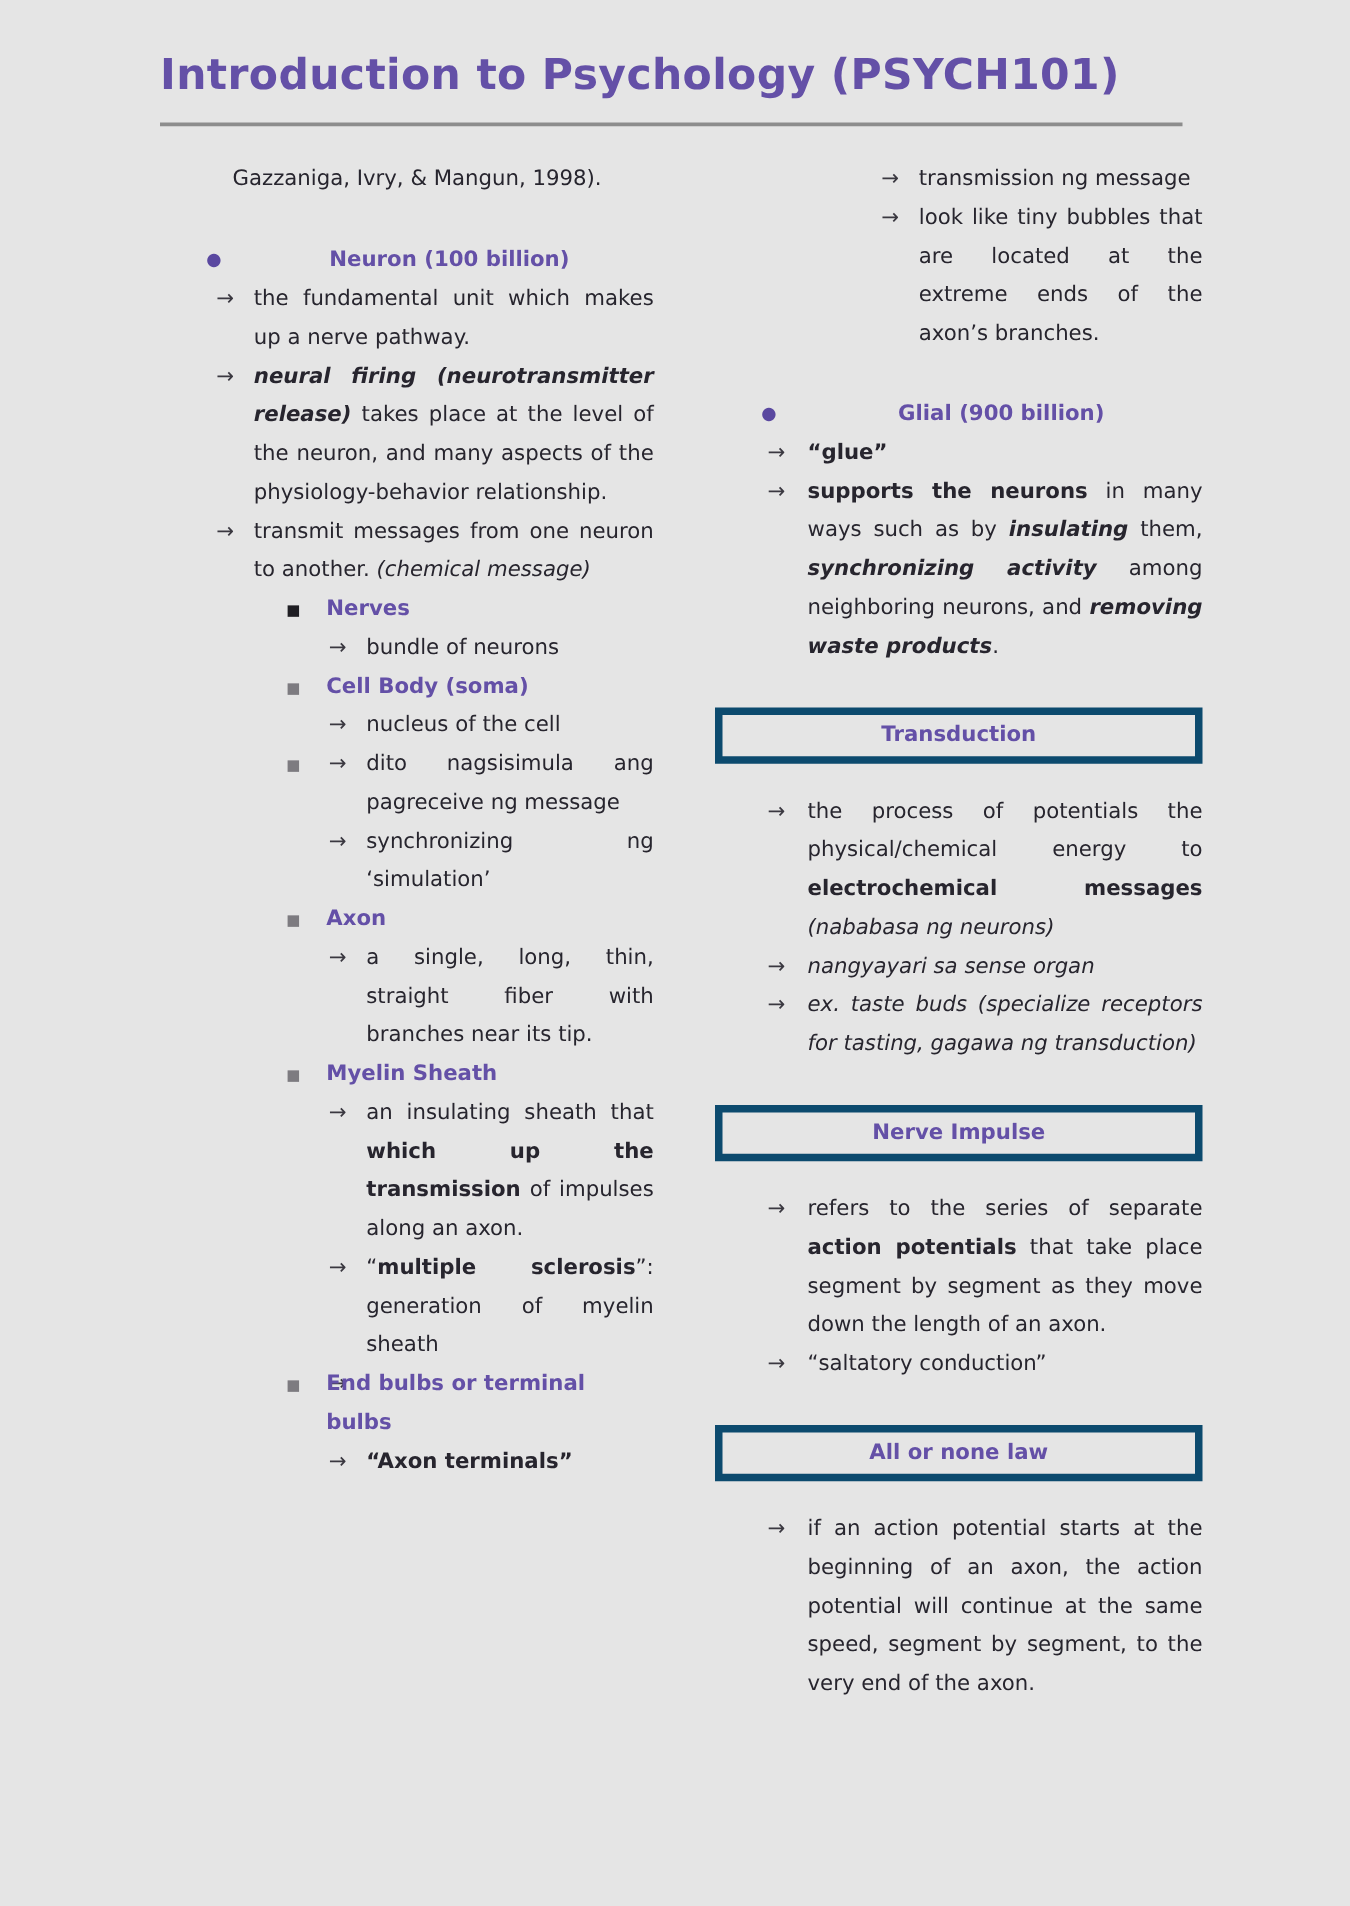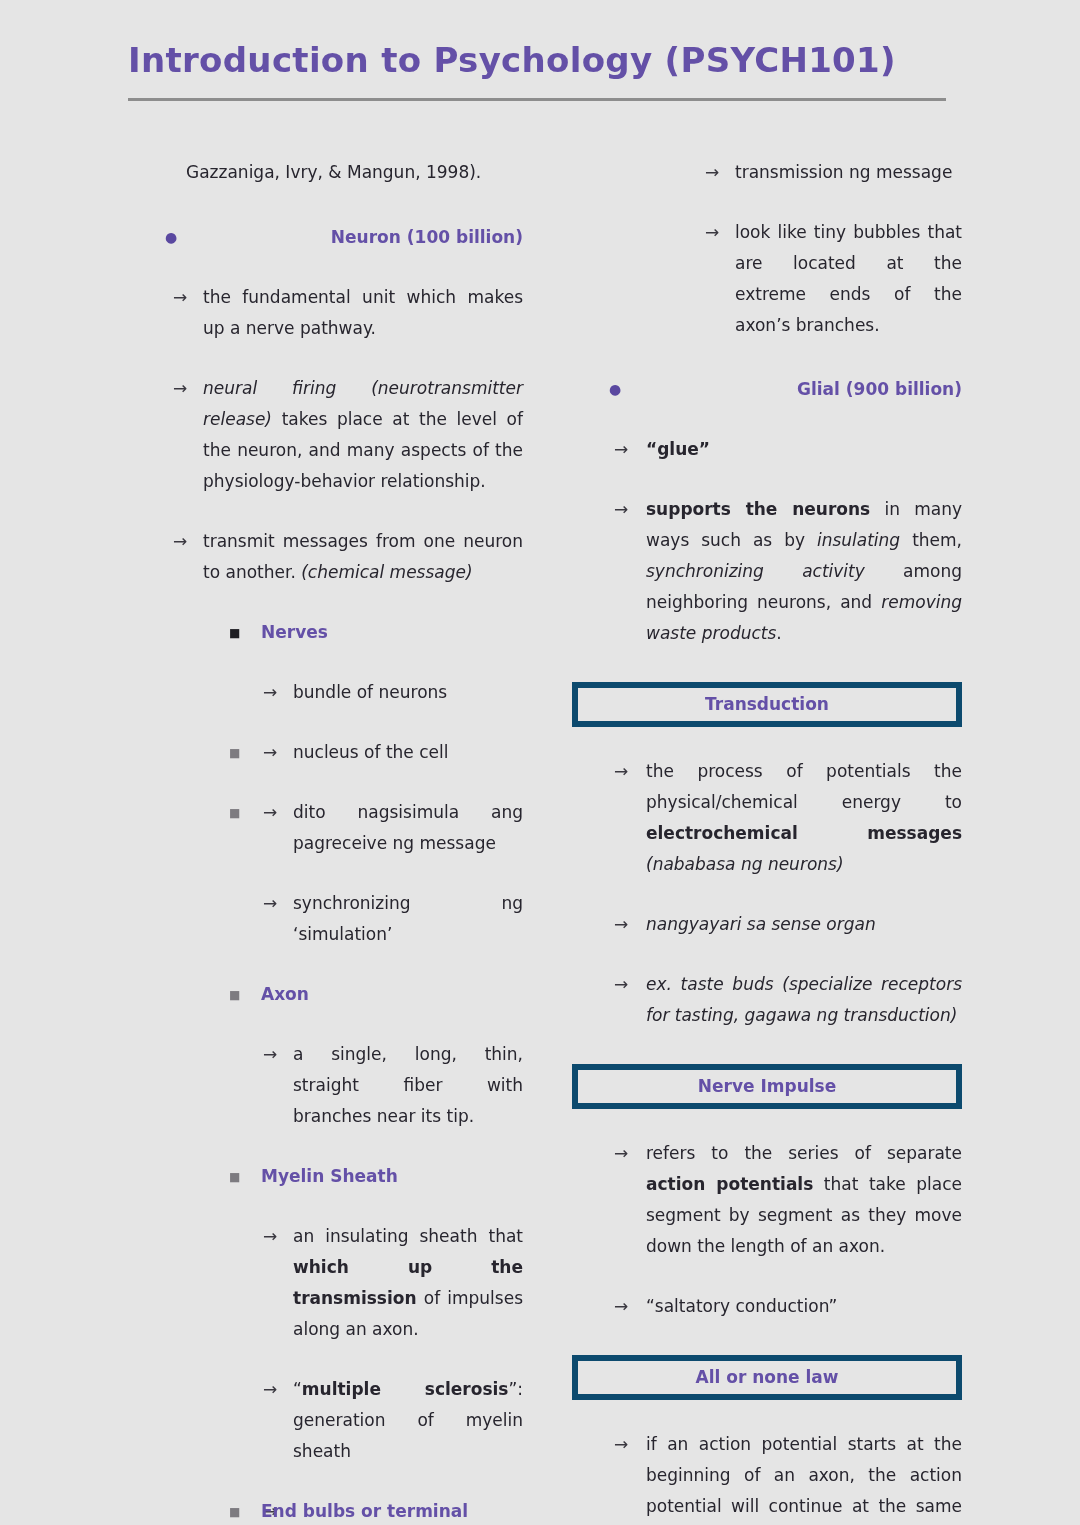--- a/index.html
+++ b/index.html
@@ -31,21 +31,21 @@
   }
   .col{
     position:absolute;
     top:128px;
     font-size:17px;
     line-height:31px;
   }
   .col-left{ left:165px; width:358px; }
   .col-right{ left:572px; width:390px; }
 
-  .blk{ position:relative;margin-top:29px; }
+  .blk{ position:relative; }
   .blk .marker{
     position:absolute;
     top:0;
     color:#3a3840;
   }
   .blk .content{
     display:block;
     text-align:justify;
   }
 
@@ -53,21 +53,21 @@
   .citation{ padding-left:21px; margin-bottom:34px; }
   .citation .content{ text-align:left; }
 
   
   .bullet{ font-weight:700; color:#6450a7; margin-top:33px; }
   .col-left .bullet{ padding-left:31px; }
   .col-left .bullet .marker{ left:0; }
   .col-right .bullet{ padding-left:68px; }
   .col-right .bullet .marker{ left:37px; }
   .bullet .marker{ font-size:14px; color:#5a48a0; }
-  .bullet .content{ text-align:right; }
+  .bullet .content{ text-align:center; }
 
   
   .col-left .arrow{ padding-left:38px; }
   .col-left .arrow .marker{ left:8px; }
   .col-right .arrow{ padding-left:74px; }
   .col-right .arrow .marker{ left:42px; }
 
   
   .square{ font-weight:700; color:#6450a7; padding-left:96px; }
   .square .marker{ left:64px; font-size:12px; top:1px; }
@@ -89,21 +89,21 @@
     border:6px solid #0c4a6e;
     font-weight:700;
     color:#6450a7;
     padding:1px 0;
   }
   .box .content{ text-align:center; }
 
   
   .seg.b{ font-weight:700; }
   .seg.i{ font-style:italic; }
-  .seg.bi{ font-weight:400; font-style:italic; }
+  .seg.bi{ font-weight:700; font-style:italic; }
 </style>
 </head>
 <body>
 
 <div class="page">
   <div class="title">Introduction to Psychology (PSYCH101)</div>
   <div class="rule"></div>
   <div class="col col-left">
       <div class="blk citation">
         <span class="content">Gazzaniga, Ivry, &amp; Mangun, 1998).</span>
@@ -127,20 +127,21 @@
       <div class="blk square mk-black">
         <span class="marker">■</span>
         <span class="content">Nerves</span>
       </div>
       <div class="blk subarrow">
         <span class="marker">→</span>
         <span class="content"><span class="seg ">bundle of neurons</span></span>
       </div>
       <div class="blk square mk-gray">
         <span class="marker">■</span>
+        <span class="content">Cell Body (soma)</span>
       </div>
       <div class="blk subarrow">
         <span class="marker">→</span>
         <span class="content"><span class="seg ">nucleus of the cell</span></span>
       </div>
       <div class="blk square mk-gray">
         <span class="marker">■</span>
       </div>
       <div class="blk subarrow">
         <span class="marker">→</span>

